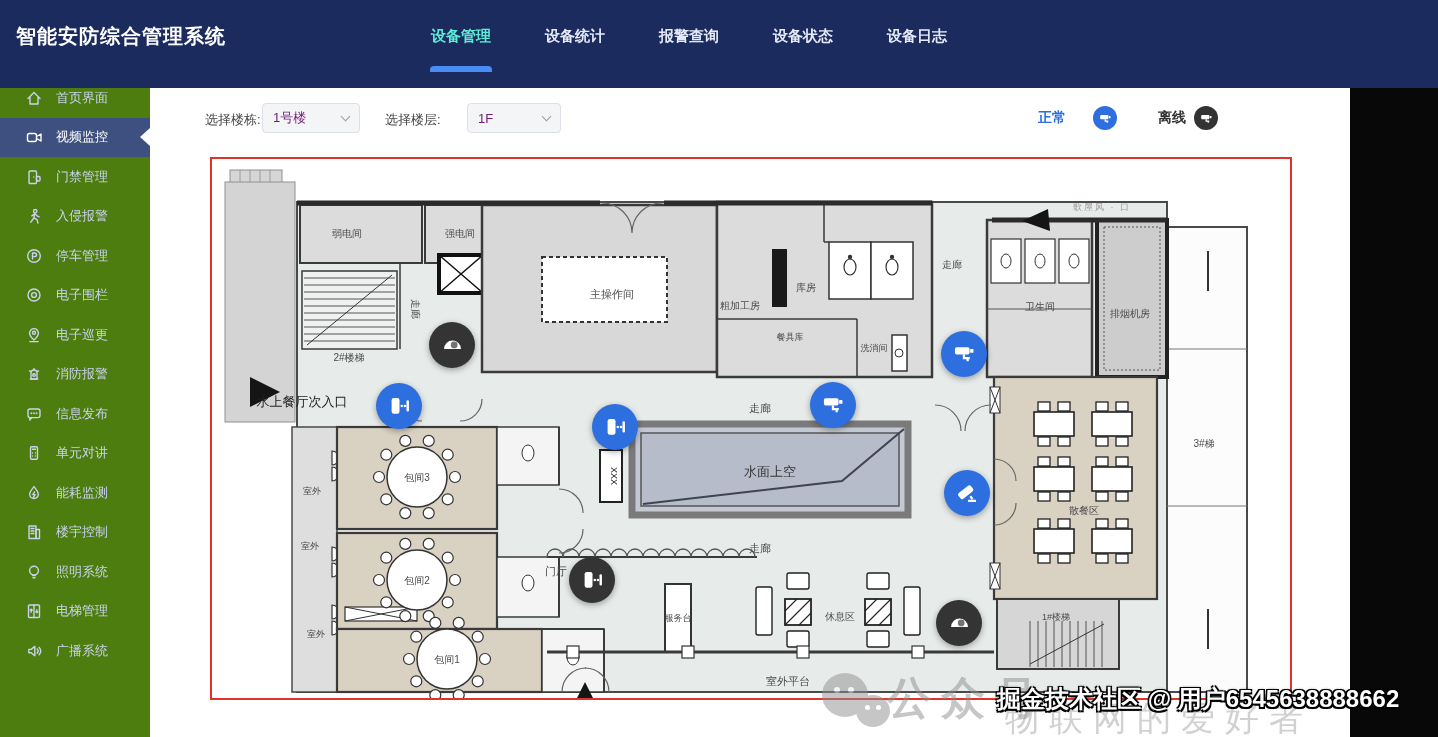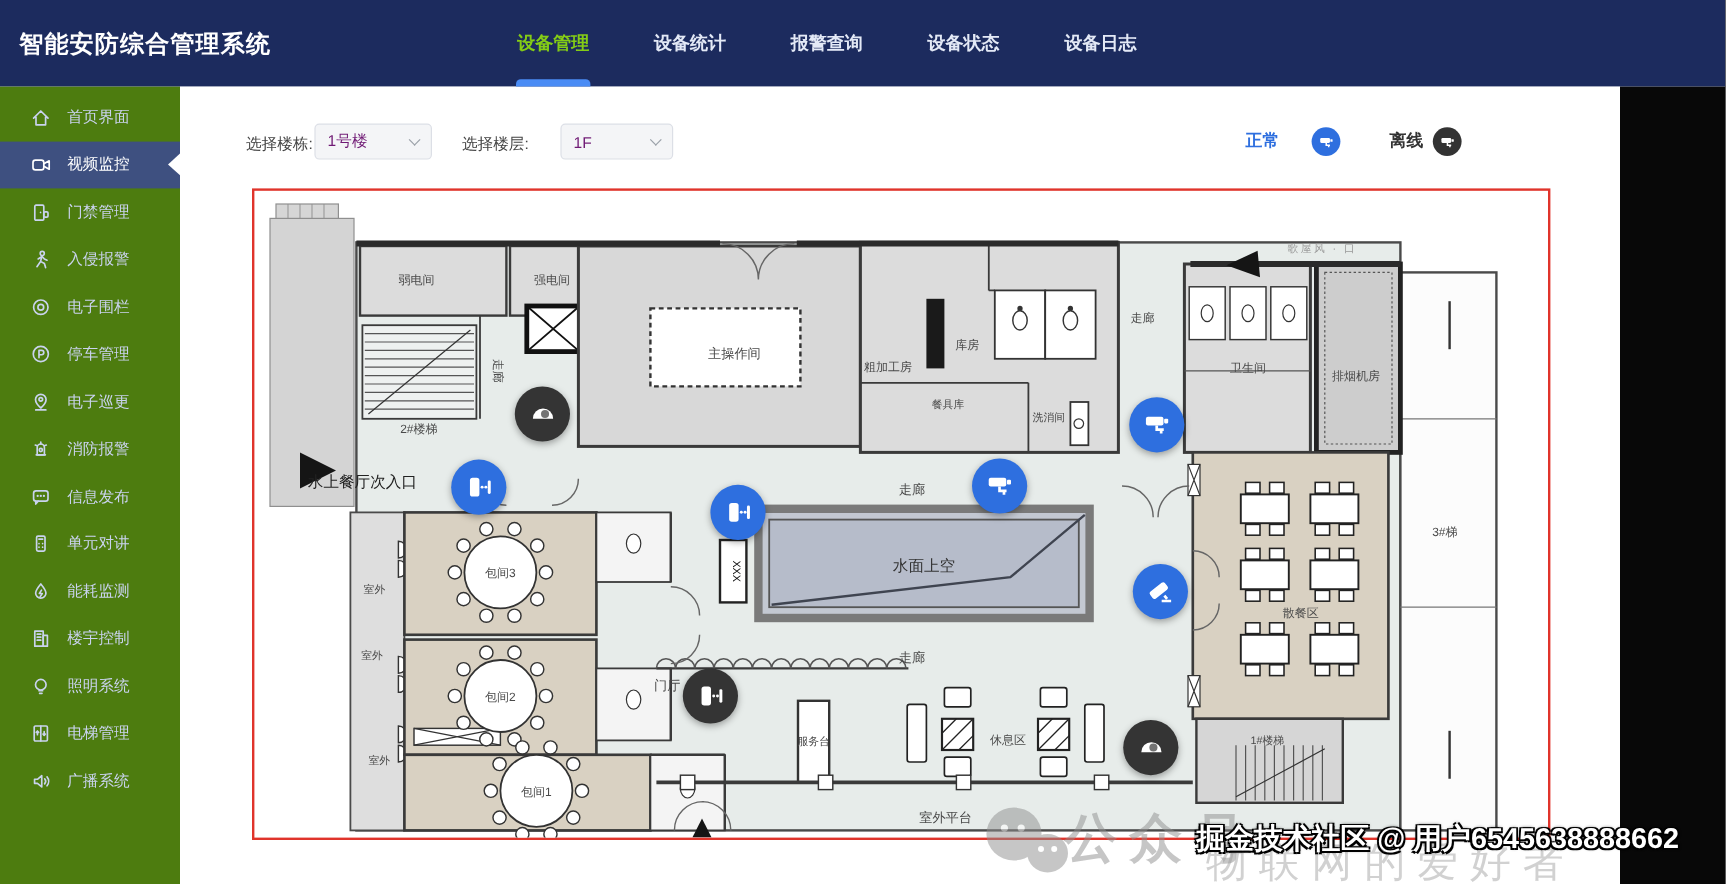--- a/index.html
+++ b/index.html
@@ -1,27 +1,27 @@
 <!DOCTYPE html>
 <html><head>
 <meta charset="utf-8">
 <style>
   * { margin:0; padding:0; box-sizing:border-box; }
   html,body { background:#000; }
   .app { position:relative; width:1438px; height:737px; background:#fff; overflow:hidden;
          font-family:"Liberation Sans", sans-serif; }
 
   
-  .header { position:absolute; left:0; top:0; width:1438px; height:72px; background:#1c2b5e; z-index:30; }
+  .header { position:absolute; left:0; top:0; width:1438px; height:88px; background:#1c2b5e; z-index:30; }
   .app-title { position:absolute; left:16px; top:0; height:72px; display:flex; align-items:center;
                color:#fff; font-size:20px; font-weight:bold; letter-spacing:1px; }
   .tabs { position:absolute; left:404px; top:0; height:72px; display:flex; }
   .tab { position:relative; height:72px; display:flex; align-items:center; padding:0 27px;
          color:#e3e9f6; font-size:15px; font-weight:bold; cursor:pointer; }
-  .tab.active { color:#84cc16; }
+  .tab.active { color:#5eead4; }
   .tab.active::after { content:""; position:absolute; left:50%; transform:translateX(-50%);
          bottom:0; width:62px; height:6px; border-radius:4px 4px 0 0; background:#4a8cf5; }
 
   
   .sidebar { position:absolute; left:0; top:72px; width:150px; height:665px; background:#4d7c0f; z-index:25; }
   .side-list { padding-top:6px; }
   .side-item { position:relative; height:39.5px; display:flex; align-items:center; gap:13px;
                padding-left:25px; color:#c9d3ee; font-size:13px; cursor:pointer; }
   .side-item.active { background:#3e5080; color:#fff; }
   .side-item.active::after { content:""; position:absolute; right:0; top:50%; transform:translateY(-50%);
@@ -122,32 +122,32 @@
       <div class="side-item">
         <svg class="sicon" viewBox="0 0 18 18">
             <circle cx="10.2" cy="4.2" r="1.7"></circle>
             <path d="M6.8 8.8 l3.2 -2.2 2 2.2 2.2 1 M9.8 6.8 l-1 4.2 -3 4.2 M8.8 10.8 l3.2 1.8 1 3.4"></path>
           </svg>
         <span>入侵报警</span>
       </div>
 
       <div class="side-item">
         <svg class="sicon" viewBox="0 0 18 18">
+            <circle cx="9" cy="9" r="6.3"></circle>
+            <path d="M7.5 12 V6 h2.2 a1.8 1.8 0 0 1 0 3.6 H7.5"></path>
+          </svg>
+        <span>停车管理</span>
+      </div>
+
+      <div class="side-item">
+        <svg class="sicon" viewBox="0 0 18 18">
             <circle cx="9" cy="9" r="6"></circle>
             <circle cx="9" cy="9" r="2.4"></circle>
           </svg>
         <span>电子围栏</span>
-      </div>
-
-      <div class="side-item">
-        <svg class="sicon" viewBox="0 0 18 18">
-            <circle cx="9" cy="9" r="6.3"></circle>
-            <path d="M7.5 12 V6 h2.2 a1.8 1.8 0 0 1 0 3.6 H7.5"></path>
-          </svg>
-        <span>停车管理</span>
       </div>
 
       <div class="side-item">
         <svg class="sicon" viewBox="0 0 18 18">
             <path d="M9 2.6 a4.4 4.4 0 0 1 4.4 4.4 c0 3.3 -4.4 7 -4.4 7 s-4.4 -3.7 -4.4 -7 A4.4 4.4 0 0 1 9 2.6 Z"></path>
             <circle cx="9" cy="6.8" r="1.5"></circle>
             <path d="M4.8 15.6 h8.4"></path>
           </svg>
         <span>电子巡更</span>
       </div>

